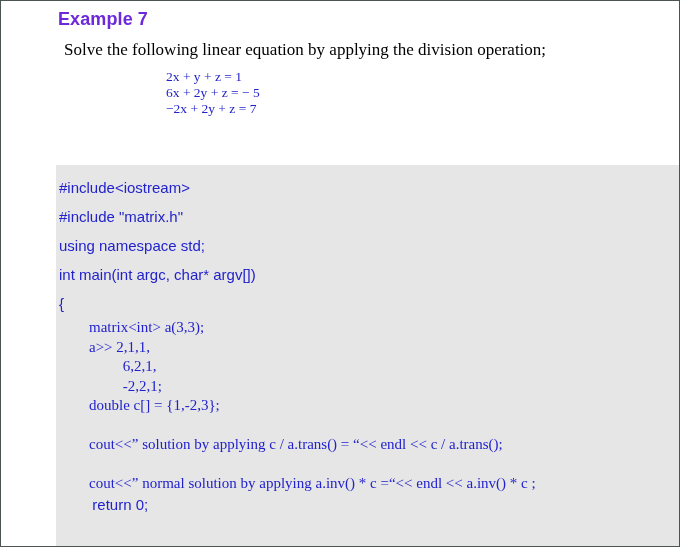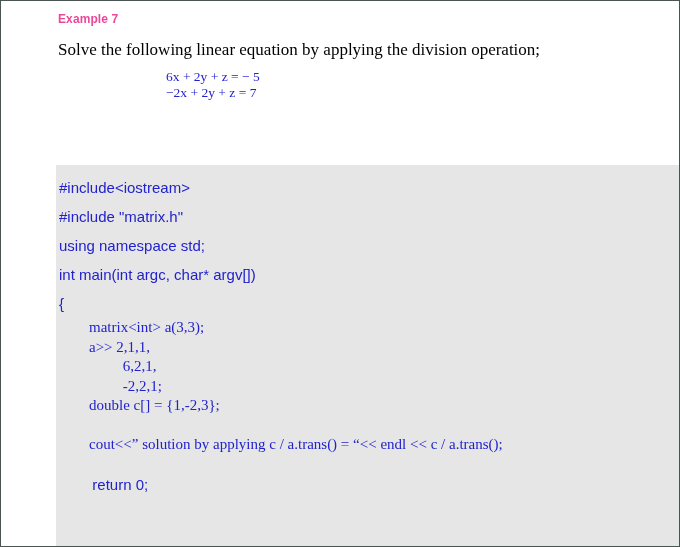--- a/index.html
+++ b/index.html
@@ -18,32 +18,32 @@
     font-family: "Liberation Serif", "DejaVu Serif", serif;
   }
   
   #prose {
     padding: 8px 0 0 57px;
     background: #ffffff;
   }
   #example-heading {
     font-family: "Liberation Sans", "DejaVu Sans", sans-serif;
     font-weight: bold;
-    font-size: 12px;
-    color: #ec4899;
+    font-size: 18px;
+    color: #6d28d9;
     line-height: 21px;
     margin: 0 0 9px 0;
     letter-spacing: 0.1px;
   }
   #prompt-line {
     font-family: "Liberation Serif", "DejaVu Serif", serif;
     font-size: 17px;
     color: #000000;
     line-height: 22px;
-    margin: 0 0 8px 0;
+    margin: 0 0 8px 6px;
   }
   #equations {
     margin: 0;
     padding: 0 0 0 108px;
     list-style: none;
   }
   #equations .eq {
     font-family: "Liberation Serif", "DejaVu Serif", serif;
     font-size: 13.5px;
     color: #2222cc;
@@ -89,36 +89,38 @@
 <body>
 
 <div id="page">
 
   <div id="prose">
     <div id="example-heading">Example 7</div>
 
     <div id="prompt-line">Solve the following linear equation by applying the division operation;</div>
 
     <div id="equations">
+      <div class="eq">2x + y + z = 1</div>
       <div class="eq">6x + 2y + z = − 5</div>
       <div class="eq">−2x + 2y + z = 7</div>
     </div>
   </div>
 
   <div id="code-block">
       <div class="code-line sans">#include&lt;iostream&gt;</div>
       <div class="code-line sans">#include "matrix.h"</div>
       <div class="code-line sans">using namespace std;</div>
       <div class="code-line sans">int main(int argc, char* argv[])</div>
       <div class="code-line sans">{</div>
       <div class="code-line serif">        matrix&lt;int&gt; a(3,3);</div>
       <div class="code-line serif">        a&gt;&gt; 2,1,1,</div>
       <div class="code-line serif">                 6,2,1,</div>
       <div class="code-line serif">                 -2,2,1;</div>
       <div class="code-line serif">        double c[] = {1,-2,3};</div>
       <div class="code-line serif blank-sm">&nbsp;</div>
       <div class="code-line serif">        cout&lt;&lt;” solution by applying c / a.trans() = “&lt;&lt; endl &lt;&lt; c / a.trans();</div>
       <div class="code-line serif blank-sm">&nbsp;</div>
+      <div class="code-line serif">        cout&lt;&lt;” normal solution by applying a.inv() * c =“&lt;&lt; endl &lt;&lt; a.inv() * c ;</div>
       <div class="code-line sans" style="line-height: 21px;">        return 0;</div>
       <div class="code-line serif blank-sm">&nbsp;</div>
     </div>
 
 </div>
 
 </body></html>

